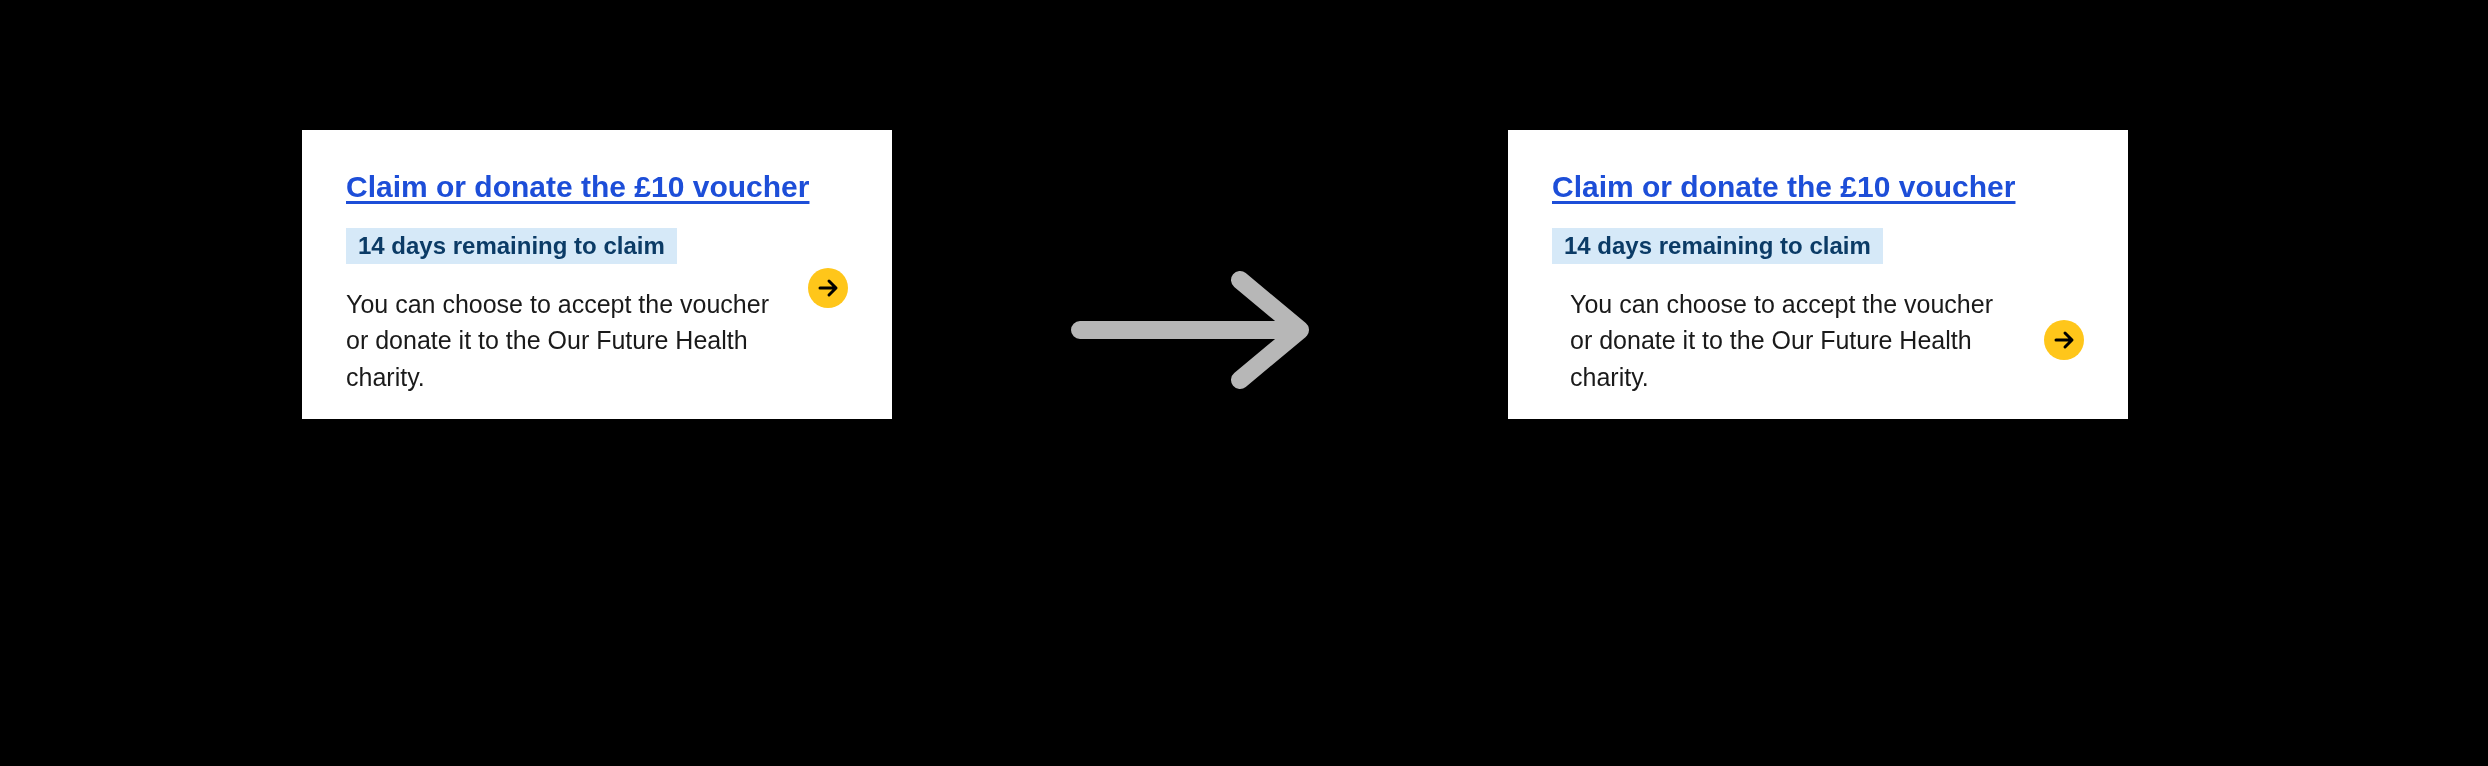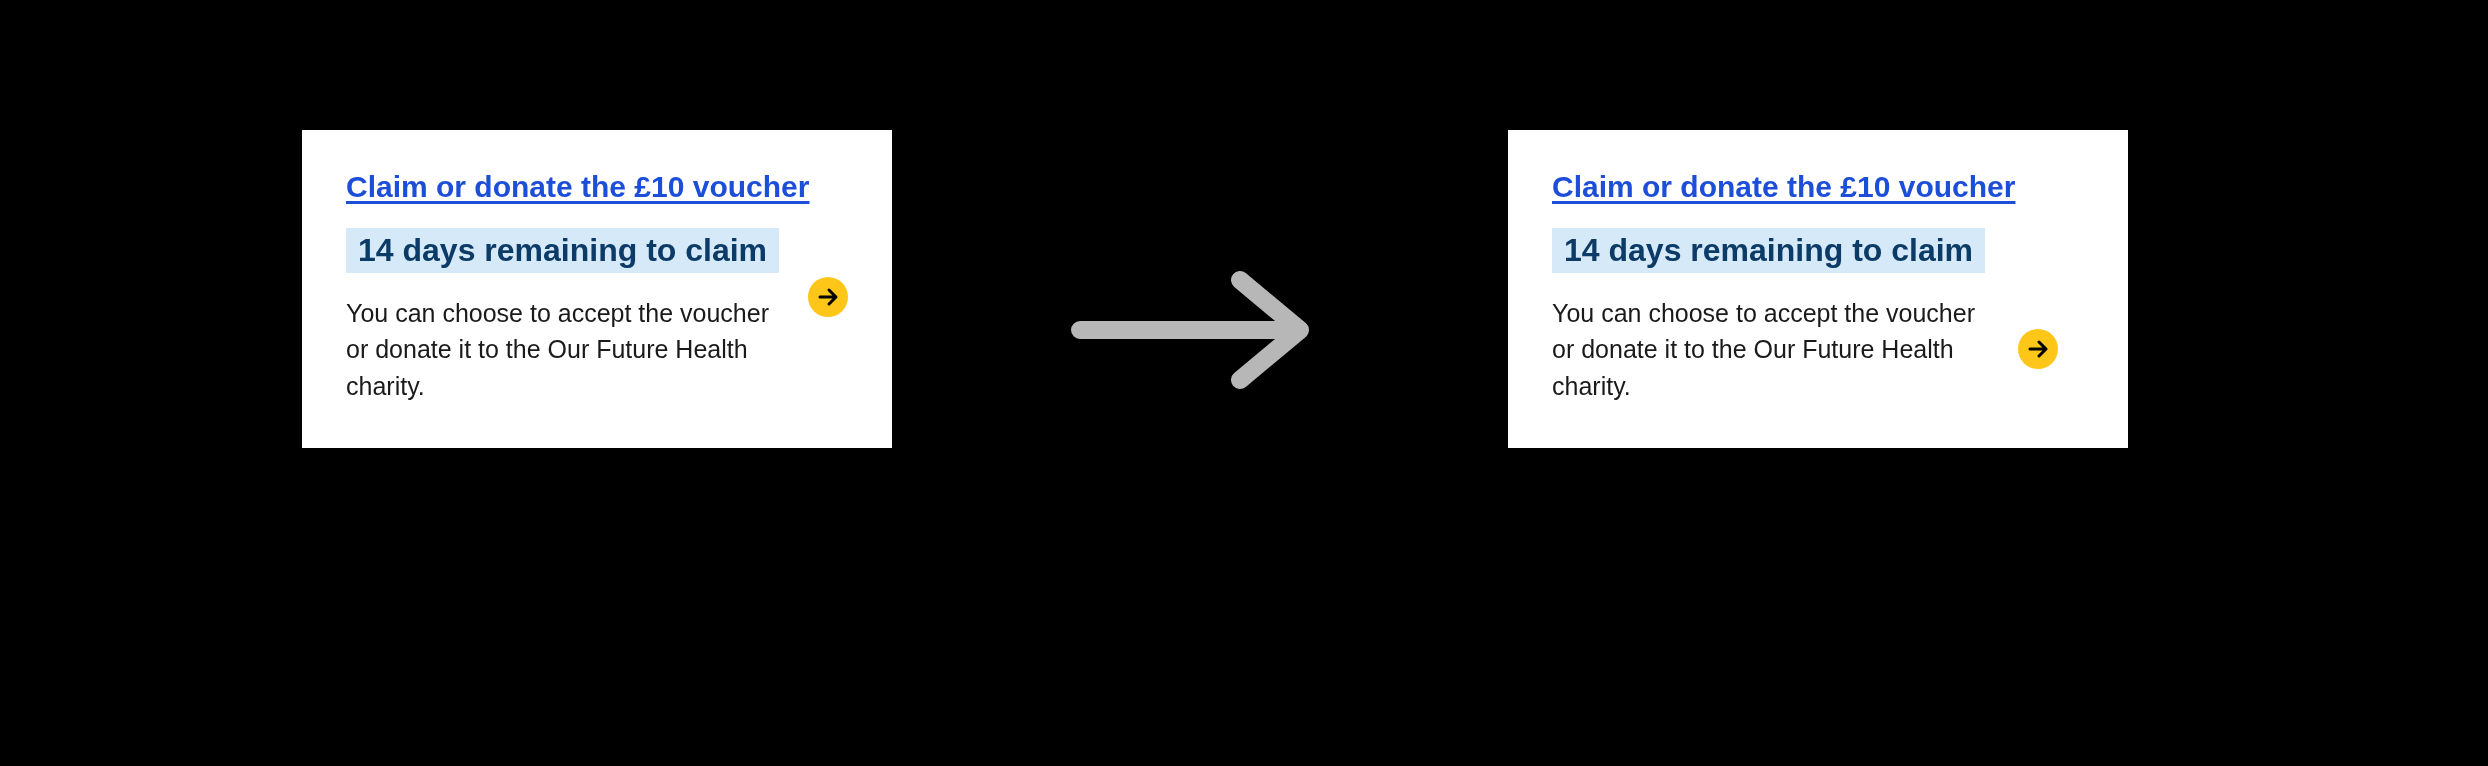--- a/index.html
+++ b/index.html
@@ -6,45 +6,46 @@
   html, body { width: 2488px; height: 766px; }
   body {
     background: #000;
     font-family: "Segoe UI", "Helvetica Neue", Arial, sans-serif;
     position: relative;
   }
   .card {
     position: absolute;
     background: #fff;
     box-shadow: 0 6px 10px rgba(0,0,0,0.25), 0 2px 4px rgba(0,0,0,0.15);
-    padding: 40px 44px 44px 44px;
+    padding: 40px 44px 24px 44px;
   }
   .card-header {
     font-size: 30px;
     font-weight: 700;
     color: #1d4ed8;
     text-decoration: underline;
     text-underline-offset: 4px;
     cursor: pointer;
     display: inline-block;
     margin-bottom: 24px;
   }
   .badge {
     display: inline-block;
     background: #d6e9f8;
     color: #0b3b66;
     font-weight: 700;
-    font-size: 32px;
+    font-size: 24px;
     padding: 4px 12px;
     margin-bottom: 22px;
   }
   .content-row {
     display: flex;
     align-items: center;
-    gap: 16px;
+    gap: 24px;
+    justify-content: flex-end;
   }
   .body-text {
     font-size: 25px;
     line-height: 1.45;
     color: #1a1a1a;
     max-width: 450px;
   }
   .subtext {
     font-size: 22px;
     color: #222;

